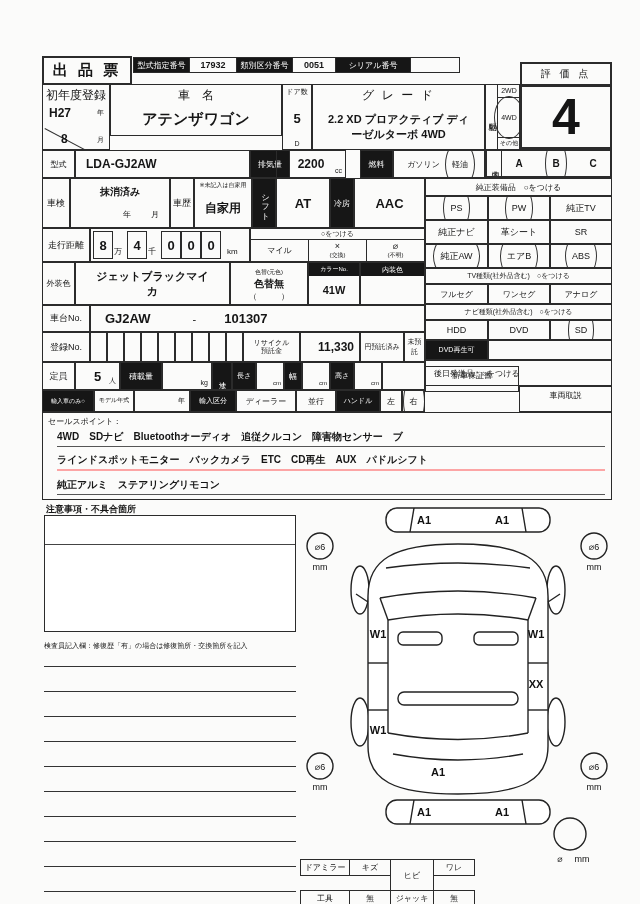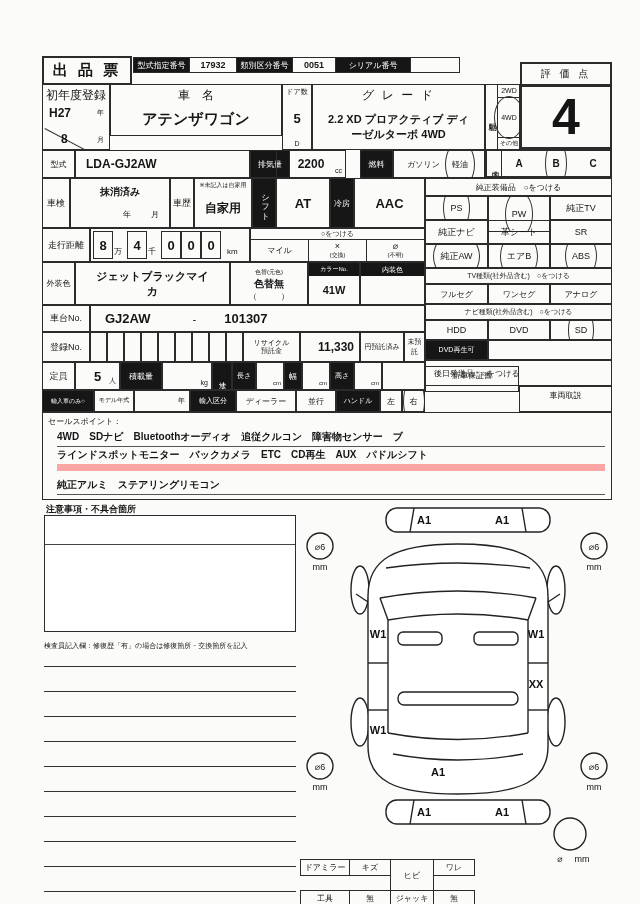--- a/index.html
+++ b/index.html
@@ -221,21 +221,21 @@
 <div class="a c blk f7" style="left:336px;top:390px;width:44px;height:22px">ハンドル</div>
 <div class="a c f8" style="left:380px;top:390px;width:22px;height:22px">左</div>
 <div class="a c f8" style="left:402px;top:390px;width:23px;height:22px">
   <span class="circ">右</span>
 </div>
 
 <div class="a c f8" style="left:425px;top:178px;width:187px;height:18px">純正装備品　○をつける</div>
 <div class="a c f9" style="left:425px;top:196px;width:63px;height:24px">
     <span class="circ">PS</span>
   </div>
-<div class="a c f9" style="left:488px;top:196px;width:62px;height:36px">
+<div class="a c f9" style="left:488px;top:196px;width:62px;height:24px">
     <span class="circ">PW</span>
   </div>
 <div class="a c f9" style="left:550px;top:196px;width:62px;height:24px">純正TV</div>
 <div class="a c f9" style="left:425px;top:220px;width:63px;height:24px">純正ナビ</div>
 <div class="a c f9" style="left:488px;top:220px;width:62px;height:24px">革シート</div>
 <div class="a c f9" style="left:550px;top:220px;width:62px;height:24px">SR</div>
 <div class="a c f9" style="left:425px;top:244px;width:63px;height:24px">
     <span class="circ">純正AW</span>
   </div>
 <div class="a c f9" style="left:488px;top:244px;width:62px;height:24px">
@@ -256,21 +256,21 @@
   </div>
 <div class="a c blk f7" style="left:425px;top:340px;width:63px;height:20px">DVD再生可</div>
 <div class="a c" style="left:488px;top:340px;width:124px;height:20px"></div>
 <div class="a c f8" style="left:425px;top:360px;width:187px;height:26px;justify-content:flex-start;padding-left:8px">後日発送品　○をつける</div>
 <div class="a c f8" style="left:425px;top:366px;width:94px;height:26px;align-items:flex-start;padding-top:3px">新車保証書</div>
 <div class="a c f8" style="left:519px;top:386px;width:93px;height:26px;align-items:flex-start;padding-top:3px">車両取説</div>
 
 <div class="a" style="left:42px;top:412px;width:570px;height:88px;border:1px solid #2b2b2b">
   <span class="a f8" style="left:5px;top:3px">セールスポイント：</span>
   <div class="a f10 b" style="left:14px;top:12px;width:548px;height:22px;border-bottom:1px solid #555;display:flex;align-items:flex-end;padding-bottom:2px">4WD　SDナビ　Bluetoothオーディオ　追従クルコン　障害物センサー　ブ</div>
-  <div class="a f10 b" style="left:14px;top:36px;width:548px;height:22px;border-bottom:7px solid #fca5a5;display:flex;align-items:flex-end;padding-bottom:2px">ラインドスポットモニター　バックカメラ　ETC　CD再生　AUX　パドルシフト</div>
+  <div class="a f10 b" style="left:14px;top:36px;width:548px;height:22px;border-bottom:2px solid #fca5a5;display:flex;align-items:flex-end;padding-bottom:2px">ラインドスポットモニター　バックカメラ　ETC　CD再生　AUX　パドルシフト</div>
   <div class="a f10 b" style="left:14px;top:60px;width:548px;height:22px;border-bottom:1px solid #555;display:flex;align-items:flex-end;padding-bottom:2px">純正アルミ　ステアリングリモコン</div>
 </div>
 
 <span class="a f9 b" style="left:46px;top:503px">注意事項・不具合箇所</span>
 <div class="a" style="left:44px;top:515px;width:252px;height:117px;border:1px solid #2b2b2b;background:#fff">
   <div style="height:29px;border-bottom:1px solid #444"></div>
   <div style="height:28px"></div>
 </div>
 <span class="a f7" style="left:44px;top:641px">検査員記入欄：修復歴「有」の場合は修復箇所・交換箇所を記入</span>
 <div class="hline" style="left:44px;top:666px;width:252px"></div>

